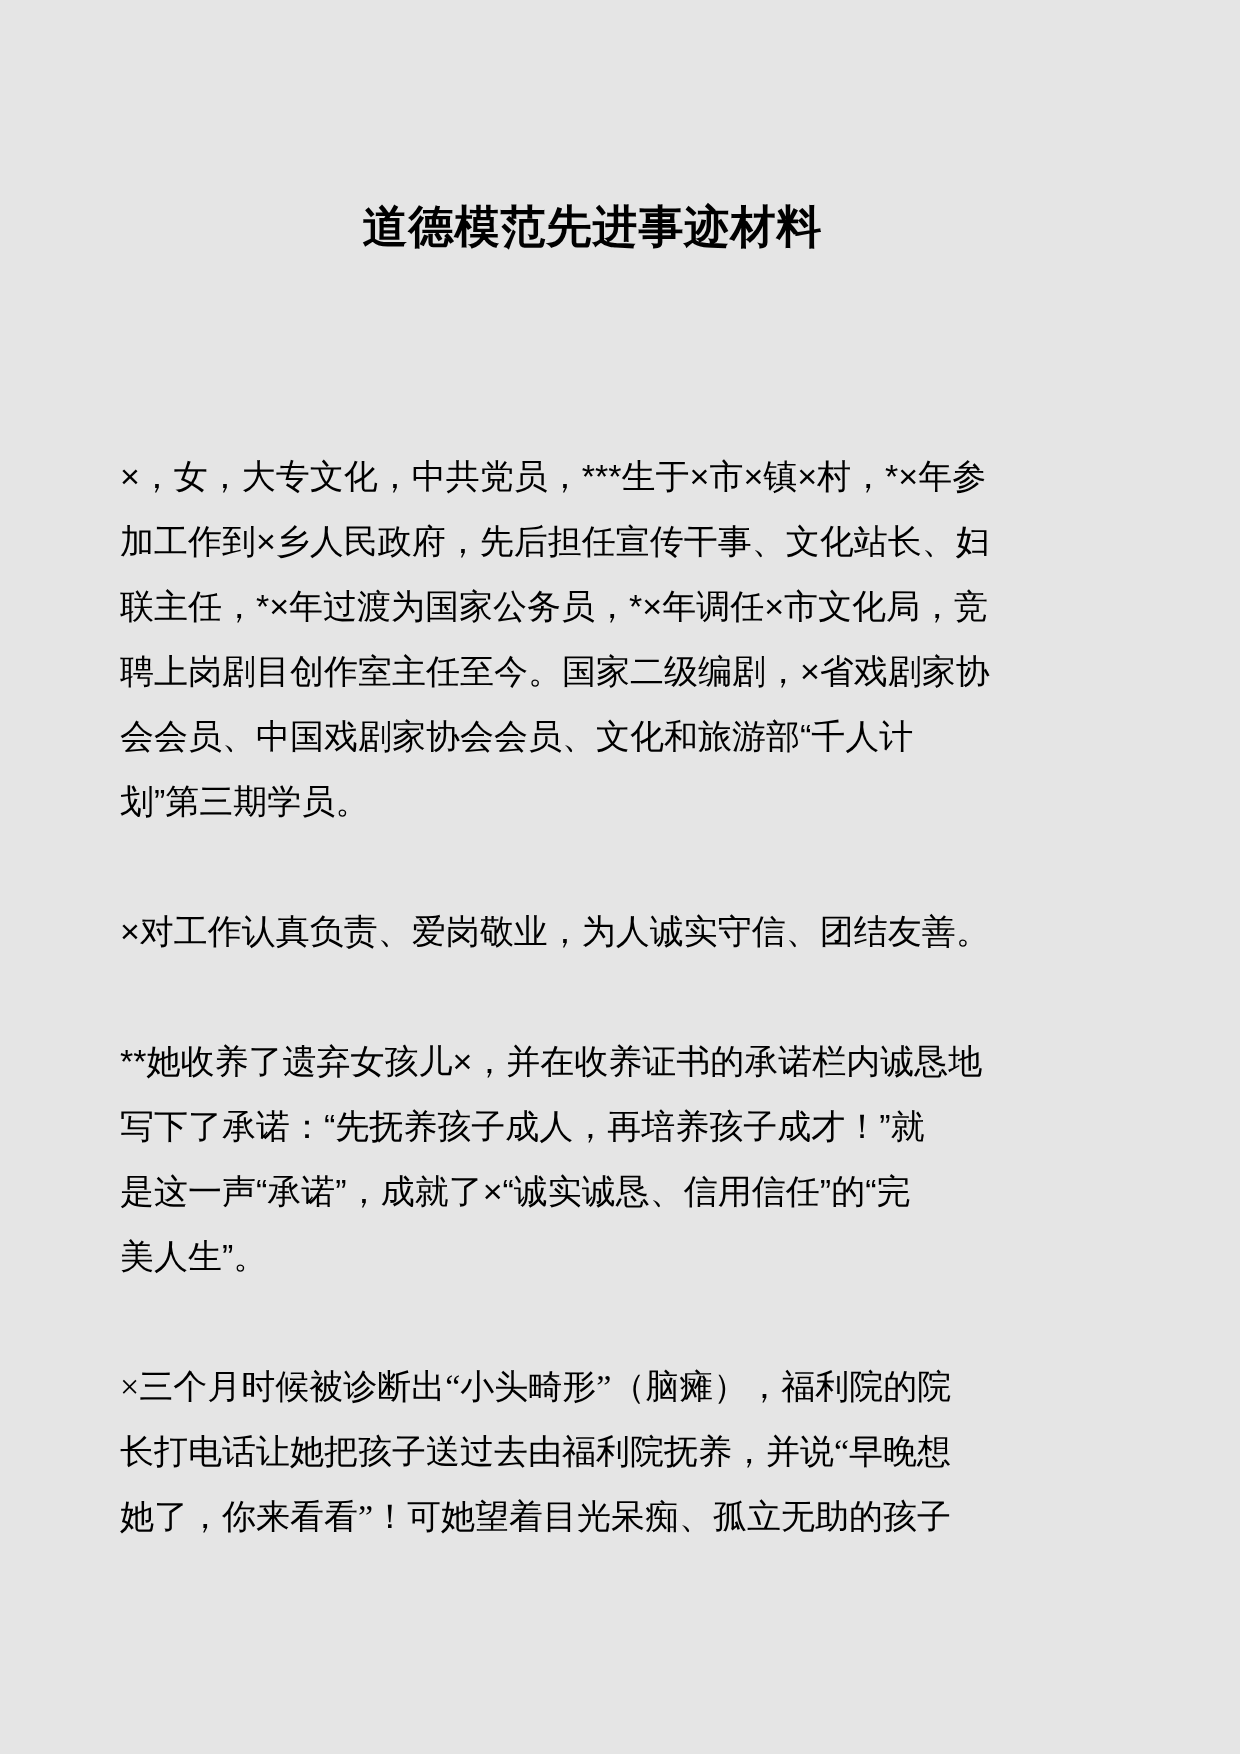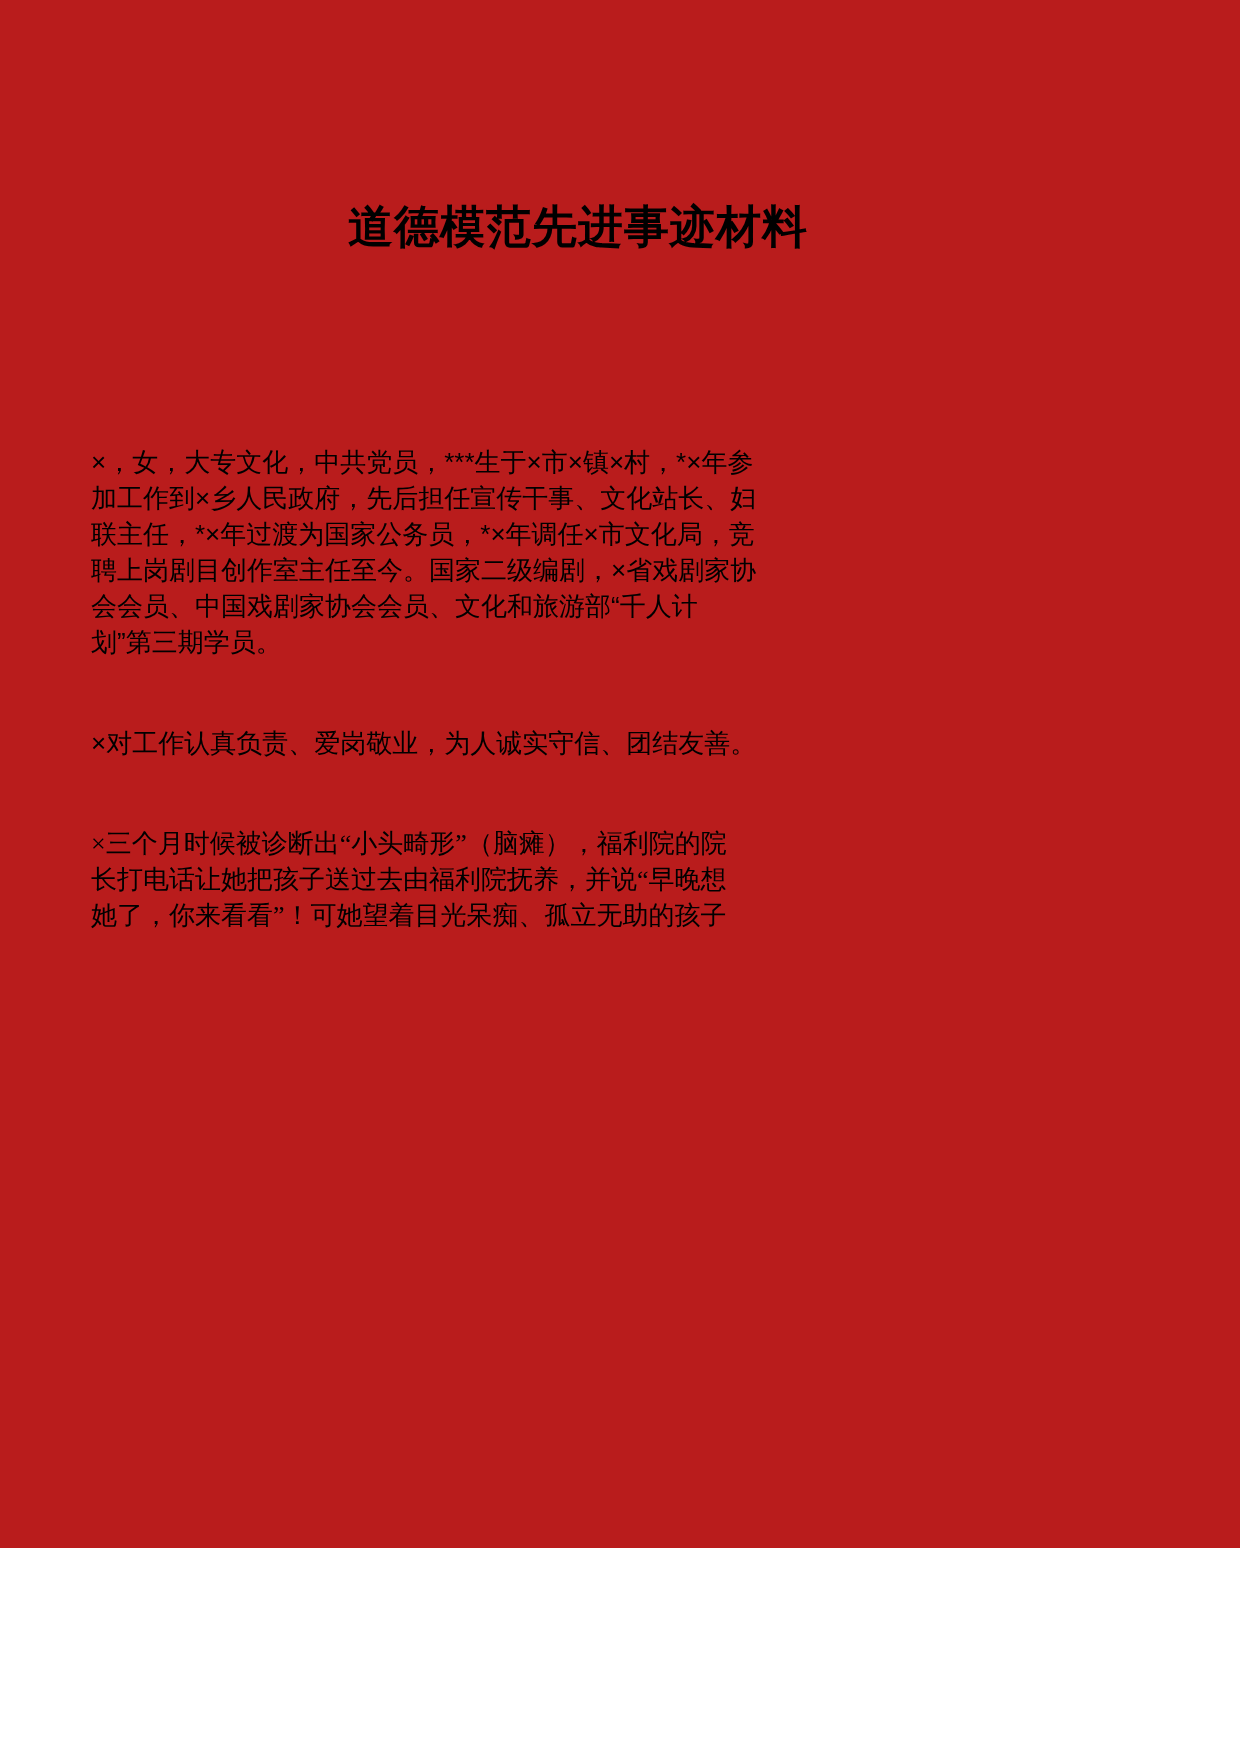--- a/index.html
+++ b/index.html
@@ -3,41 +3,41 @@
 <meta charset="utf-8">
 <style>
   html, body {
     margin: 0;
     padding: 0;
     background: #ffffff;
   }
   .page {
     position: relative;
     width: 1240px;
-    height: 1548px;
-    background: #b91c1c;
+    height: 1754px;
+    background: #e5e5e5;
     box-sizing: border-box;
-    padding: 197px 175px 0 91px;
+    padding: 197px 175px 0 120px;
     overflow: hidden;
     font-family: "Liberation Sans", sans-serif;
     color: #000000;
   }
   .doc-title {
     margin: 0 0 187px 0;
     font-size: 45px;
     line-height: 60px;
     font-weight: 700;
     text-align: center;
     letter-spacing: 1px;
     white-space: nowrap;
   }
   .doc-body p.para {
     margin: 0 0 65px 0;
-    font-size: 26px;
-    line-height: 36px;
+    font-size: 34px;
+    line-height: 65px;
     font-weight: 400;
     white-space: pre-line;
     text-align: left;
   }
   .doc-body p.para:last-child {
     margin-bottom: 0;
     font-family: Liberation Serif, serif;
   }
 </style>
 </head>
@@ -47,17 +47,21 @@
   <h1 class="doc-title">道德模范先进事迹材料</h1>
 
   <div class="doc-body">
     <p class="para">×，女，大专文化，中共党员，***生于×市×镇×村，*×年参
 加工作到×乡人民政府，先后担任宣传干事、文化站长、妇
 联主任，*×年过渡为国家公务员，*×年调任×市文化局，竞
 聘上岗剧目创作室主任至今。国家二级编剧，×省戏剧家协
 会会员、中国戏剧家协会会员、文化和旅游部“千人计
 划”第三期学员。</p>
     <p class="para">×对工作认真负责、爱岗敬业，为人诚实守信、团结友善。</p>
+    <p class="para">**她收养了遗弃女孩儿×，并在收养证书的承诺栏内诚恳地
+写下了承诺：“先抚养孩子成人，再培养孩子成才！”就
+是这一声“承诺”，成就了×“诚实诚恳、信用信任”的“完
+美人生”。</p>
     <p class="para">×三个月时候被诊断出“小头畸形”（脑瘫），福利院的院
 长打电话让她把孩子送过去由福利院抚养，并说“早晚想
 她了，你来看看”！可她望着目光呆痴、孤立无助的孩子</p>
   </div>
 </div>
 
 </body></html>

